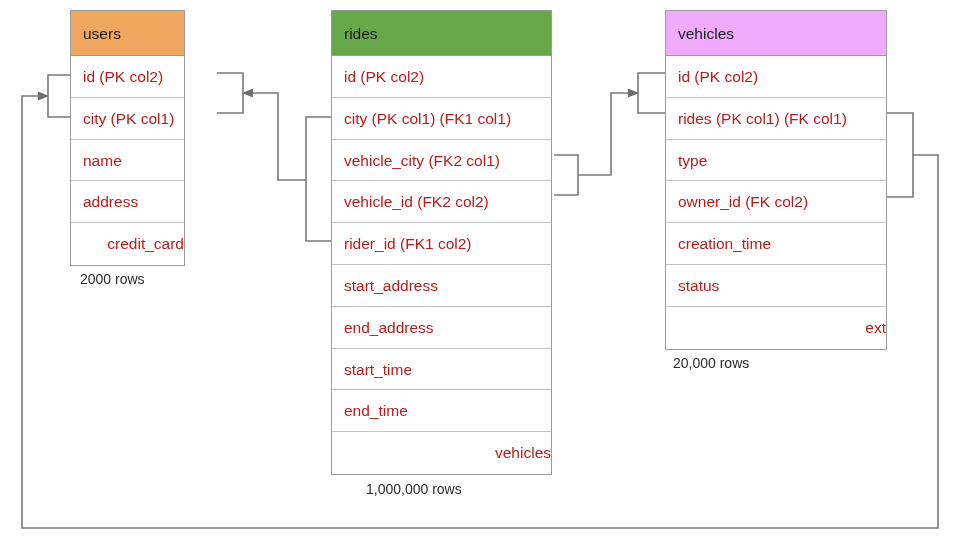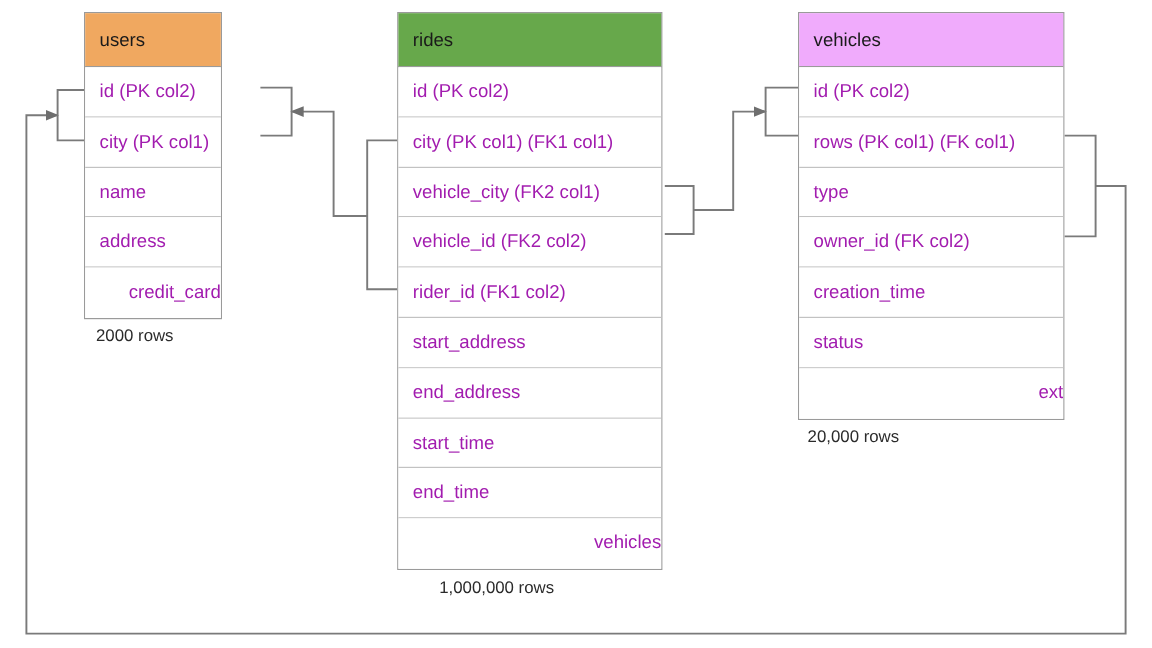--- a/index.html
+++ b/index.html
@@ -46,21 +46,21 @@
     border-bottom: 1px solid #9a9a9a;
     overflow: hidden;
     white-space: nowrap;
   }
   .field-row {
     box-sizing: border-box;
     height: 41.8px;
     line-height: 41.8px;
     padding: 0 0 0 12px;
     font-size: 15.5px;
-    color: #a21caf;
+    color: #b91c1c;
     border-bottom: 1px solid #c2c2c2;
     overflow: hidden;
     white-space: nowrap;
     background: #ffffff;
   }
   .field-row.last {
     border-bottom: none;
     text-align: right;
   }
   .rowcount {
@@ -124,21 +124,21 @@
     <div class="field-row">end_address</div>
     <div class="field-row">start_time</div>
     <div class="field-row">end_time</div>
     <div class="field-row last">vehicles</div>
   </div>
   <div class="rowcount" style="left:339px; top:481px;margin-left:27px;">1,000,000 rows</div>
 
   <div class="entity" style="left:665px; top:10px; width:222px;">
     <div class="entity-header" style="background:#f0abfc;">vehicles</div>
     <div class="field-row">id (PK col2)</div>
-    <div class="field-row">rows (PK col1) (FK col1)</div>
+    <div class="field-row">rides (PK col1) (FK col1)</div>
     <div class="field-row">type</div>
     <div class="field-row">owner_id (FK col2)</div>
     <div class="field-row">creation_time</div>
     <div class="field-row">status</div>
     <div class="field-row last">ext</div>
   </div>
   <div class="rowcount" style="left:673px; top:355px;">20,000 rows</div>
 
 </div>
 

